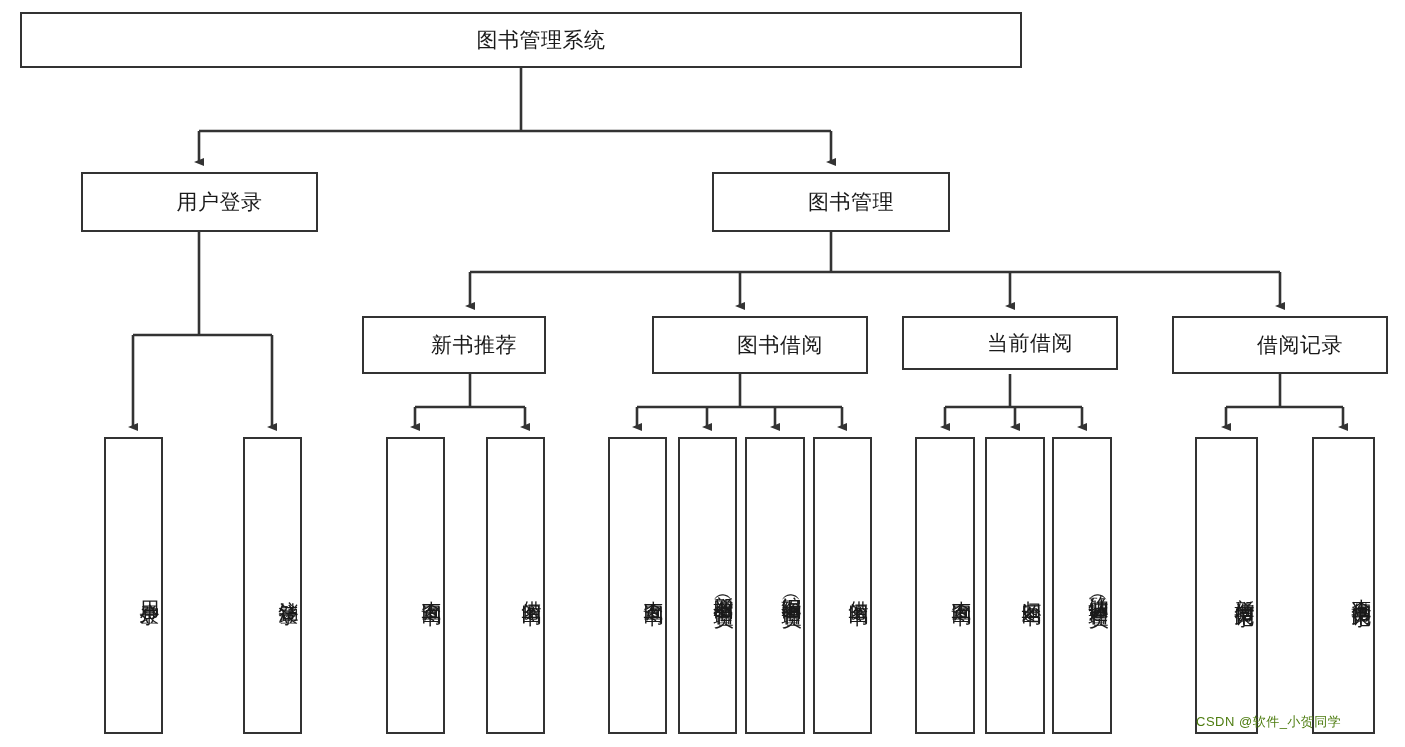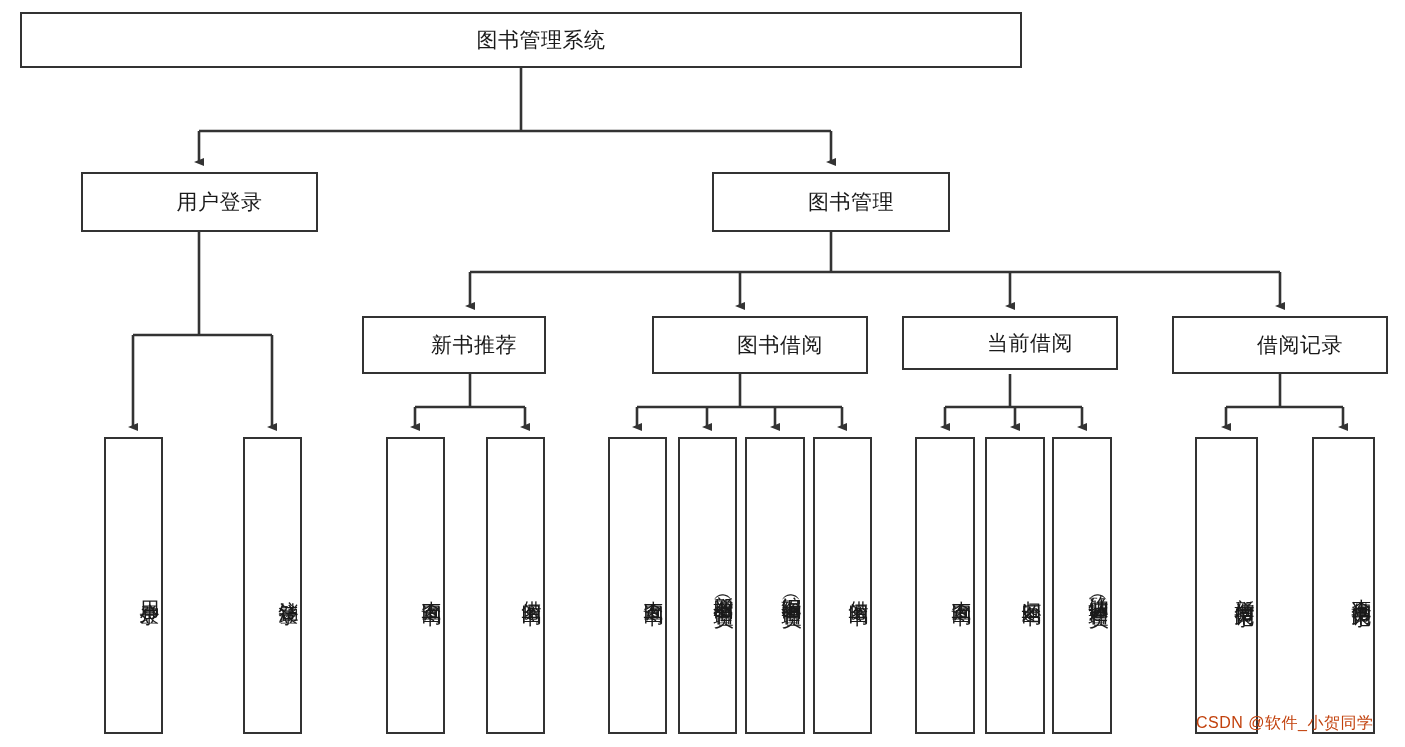--- a/index.html
+++ b/index.html
@@ -57,22 +57,22 @@
     writing-mode: vertical-rl;
     text-orientation: upright;
   }
   .node-label {
     display: block;
   }
   #watermark {
     position: absolute;
     left: 1196px;
     top: 713px;
-    font-size: 16px;
-    color: #c2410c;
+    font-size: 13px;
+    color: #4d7c0f;
     white-space: nowrap;
     letter-spacing: 0.5px;
     pointer-events: none;
   }
 </style>
 </head>
 <body>
 
 <div id="diagram-root">
 

